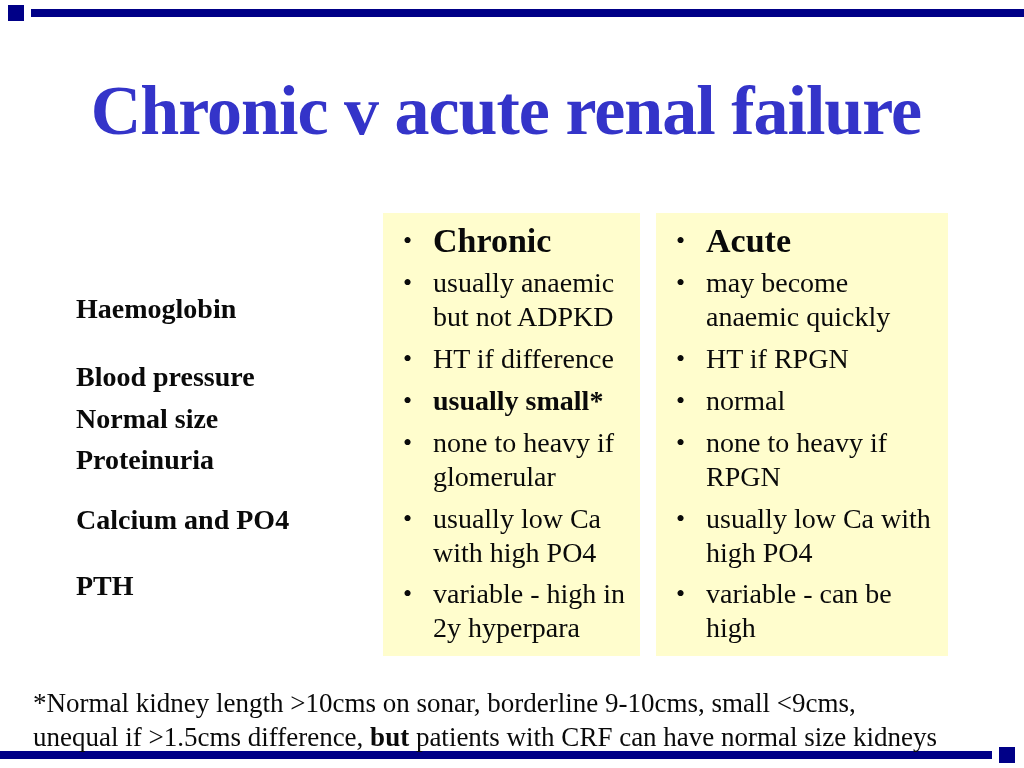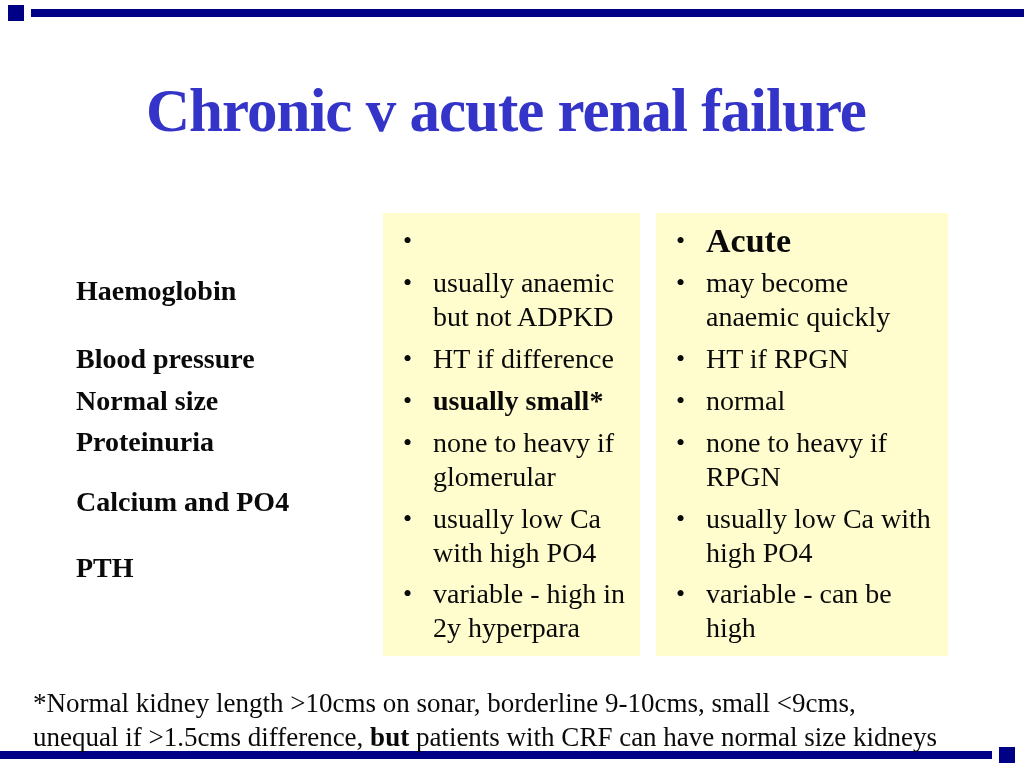--- a/index.html
+++ b/index.html
@@ -20,30 +20,31 @@
   
   .deco{position:absolute;background:var(--bar-navy);}
   .deco.top-square{left:8px;top:5px;width:16px;height:16px;}
   .deco.top-bar{left:31px;top:9px;width:993px;height:8px;}
   .deco.bottom-bar{left:0;top:751px;width:992px;height:8px;}
   .deco.bottom-square{left:999px;top:747px;width:16px;height:16px;}
 
   .title{
     position:absolute;left:0;right:12px;top:82px;
     text-align:center;
-    font-size:61px;line-height:58px;font-weight:bold;
+    font-size:70px;line-height:58px;font-weight:bold;
     letter-spacing:-1px;
     color:var(--title-blue);
     white-space:pre;
   }
 
   .rowlabel{
     position:absolute;left:76px;
     font-size:28px;line-height:34px;font-weight:bold;
     white-space:pre;
+    margin-top:18px;
   }
 
   .panel{
     position:absolute;top:213px;height:443px;
     background:var(--panel-yellow);
   }
   .panel.chronic{left:383px;width:257px;}
   .panel.acute{left:656px;width:292px;}
 
   .brow{position:absolute;left:0;right:0;}
@@ -85,20 +86,21 @@
   <div class="rowlabel" style="top:274px">Haemoglobin</div>
   <div class="rowlabel" style="top:342px">Blood pressure</div>
   <div class="rowlabel" style="top:384px">Normal size</div>
   <div class="rowlabel" style="top:425px">Proteinuria</div>
   <div class="rowlabel" style="top:485px">Calcium and PO4</div>
   <div class="rowlabel" style="top:551px">PTH</div>
 
   <div class="panel chronic">
     <div class="brow heading" style="top:8px">
       <span class="bullet">•</span>
+      <span class="btext">Chronic</span>
     </div>
     <div class="brow" style="top:53px">
       <span class="bullet">•</span>
       <span class="btext">usually anaemic
 but not ADPKD</span>
     </div>
     <div class="brow" style="top:129px">
       <span class="bullet">•</span>
       <span class="btext">HT if difference</span>
     </div>

